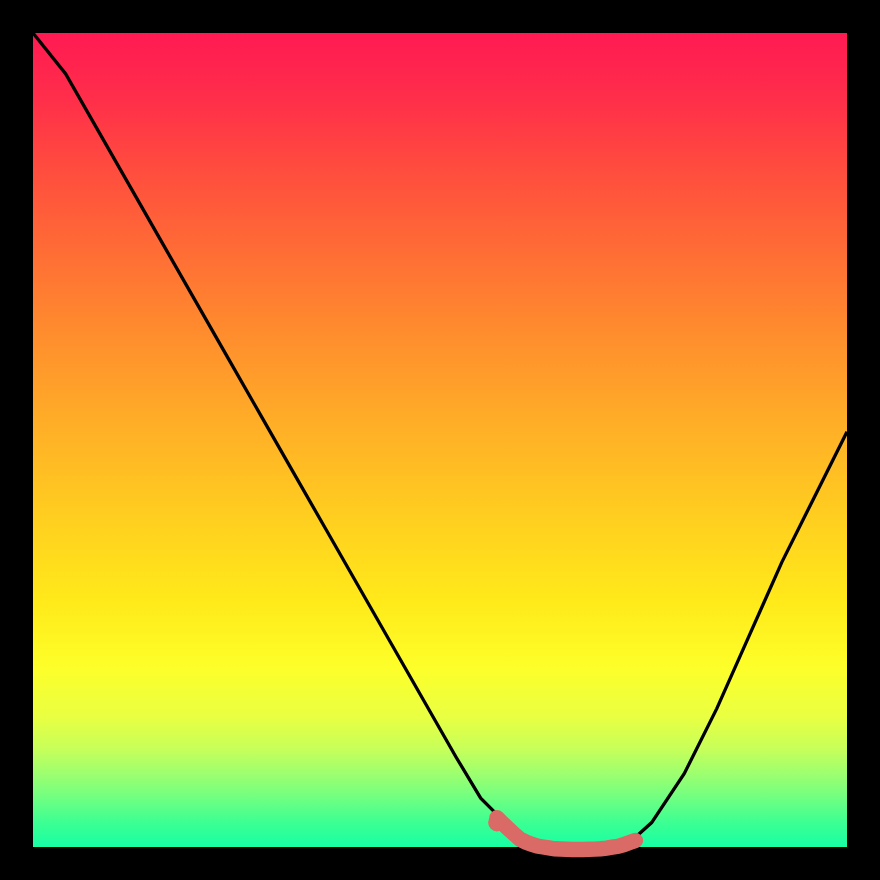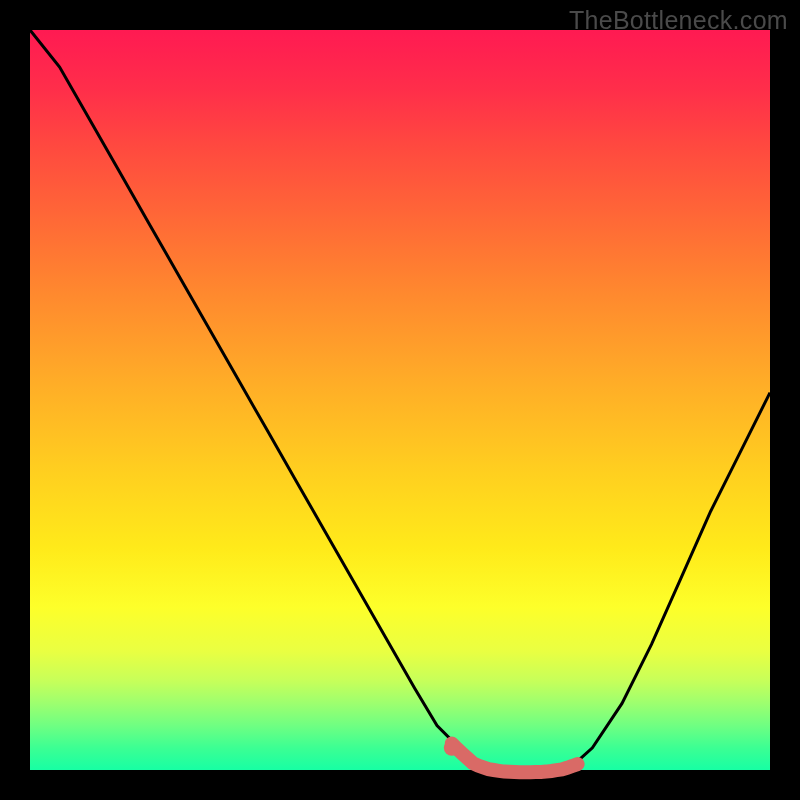--- a/index.html
+++ b/index.html
@@ -56,21 +56,20 @@
     top: 0;
     width: 740px;
     height: 740px;
     overflow: visible;
   }
 </style>
 </head>
 <body>
 
 <div class="frame">
-  <div class="watermark">TheBottleneck.com</div>
   <div class="plot">
     <svg class="curve" viewBox="0 0 740 740" preserveAspectRatio="none">
       <path fill="none" stroke="#000" stroke-width="3" d="M0.0 0.0 L29.6 37.0 L59.2 88.8 L88.8 140.6 L118.4 192.4 L148.0 244.2 L177.6 296.0 L207.2 347.8 L236.8 399.6 L266.4 451.4 L296.0 503.2 L325.6 555.0 L355.2 606.8 L384.8 658.6 L407.0 695.6 L429.2 717.8 L444.0 731.1 L458.8 736.3 L473.6 738.5 L488.4 739.3 L503.2 739.3 L518.0 738.5 L532.8 736.3 L547.6 731.1 L562.4 717.8 L592.0 673.4 L621.6 614.2 L651.2 547.6 L680.8 481.0 L710.4 421.8 L740.0 362.6" id="curvePath"></path>
       <path fill="none" stroke="#d96a66" stroke-width="14" stroke-linecap="round" d="M421.8 713.4 L427.0 718.6 L432.3 723.6 L437.5 728.3 L442.8 733.0 L448.0 735.5 L453.3 737.4 L458.5 739.2 L463.7 740.0 L469.0 740.8 L474.2 741.6 L479.5 741.8 L484.7 742.1 L489.9 742.3 L495.2 742.3 L500.4 742.3 L505.7 742.1 L510.9 741.9 L516.1 741.6 L521.4 741.0 L526.6 740.2 L531.9 739.4 L537.1 737.8 L542.4 736.0 L547.6 734.1" id="hlPath"></path>
       <circle r="8" fill="#d96a66" id="markerDot" cx="421.8" cy="717.8"></circle>
     </svg>
   </div>
 </div>
 
 </body></html>

